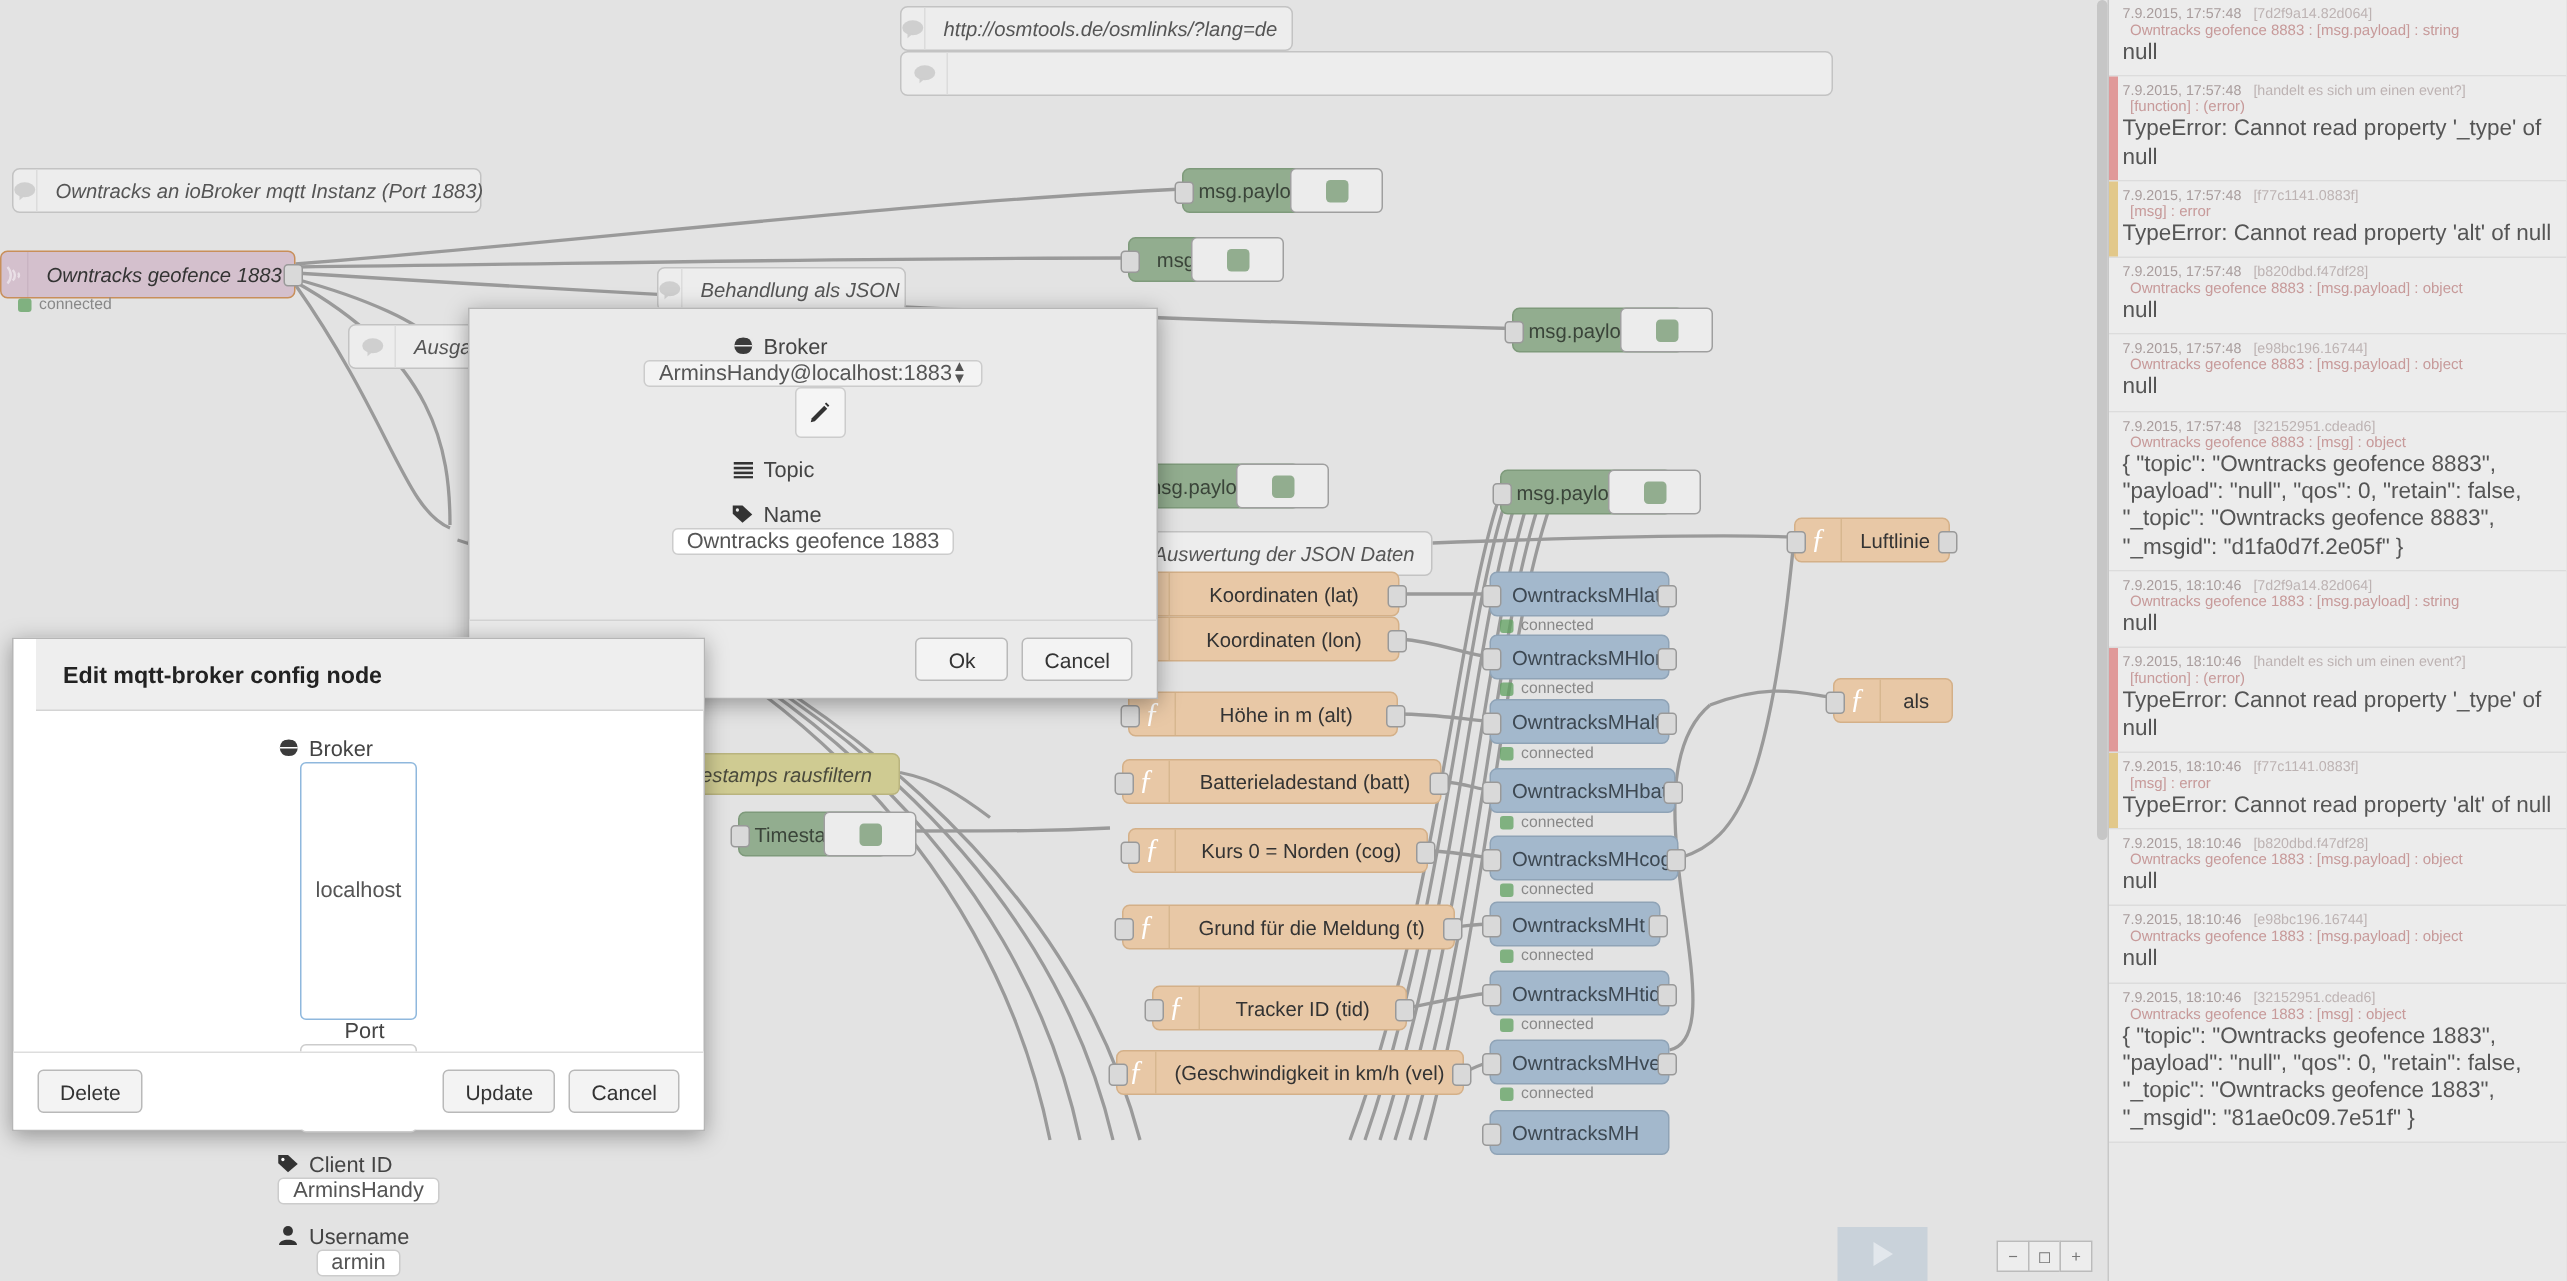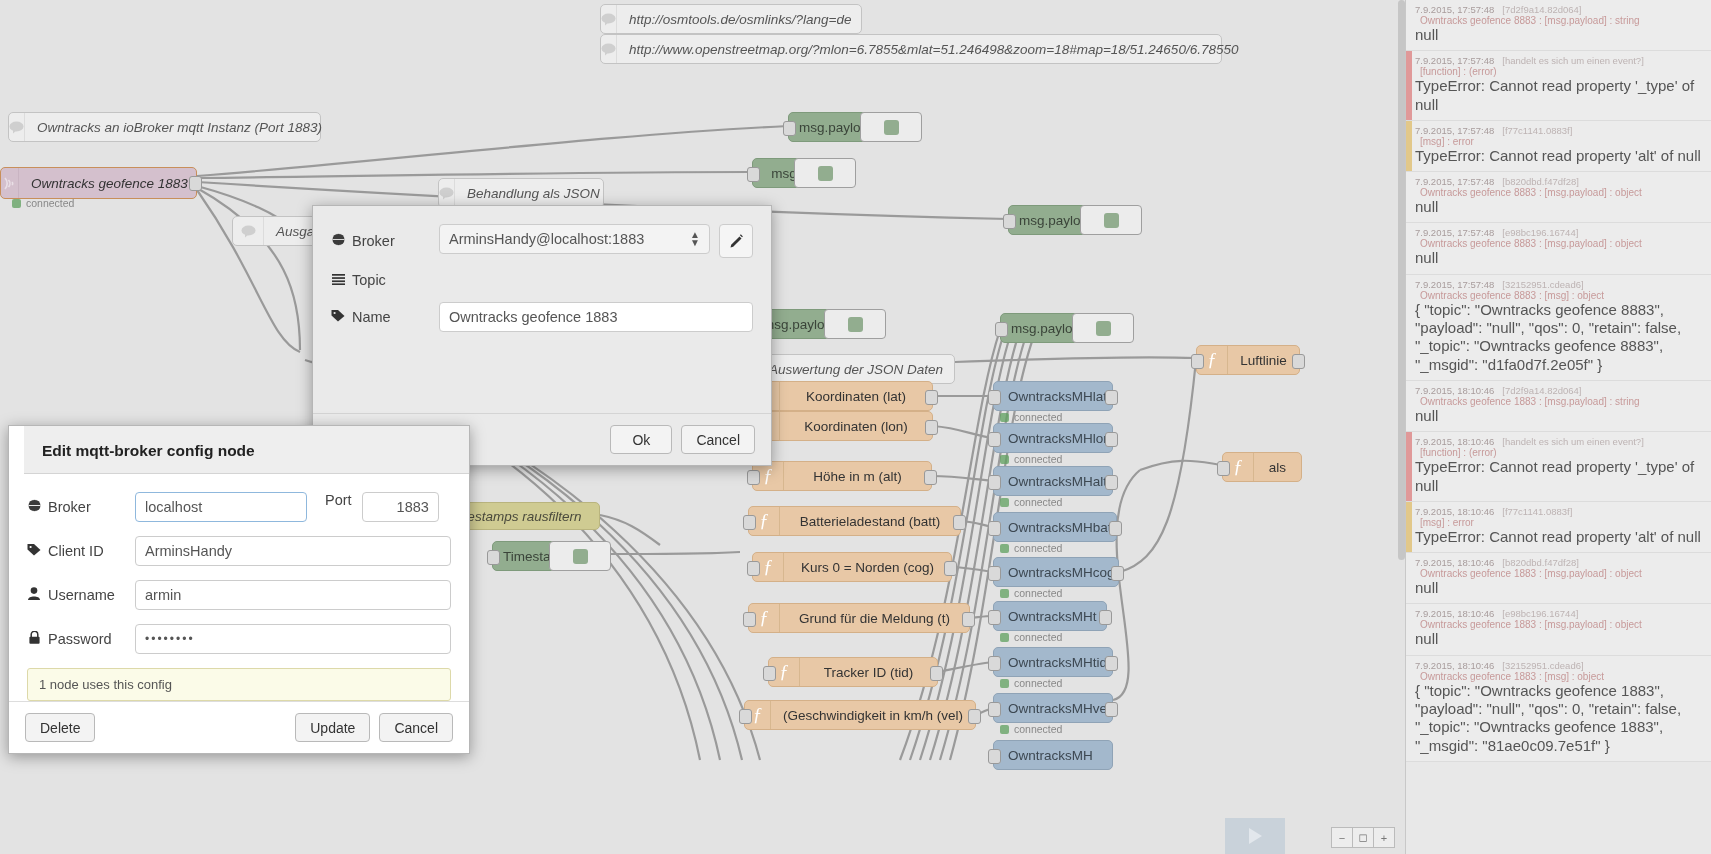--- a/index.html
+++ b/index.html
@@ -74,21 +74,21 @@
   .dbg-topic{font-size:10px;color:#c79a9a;padding-left:5px;white-space:nowrap;overflow:hidden;}
   .dbg-body{font-size:15px;color:#555;line-height:1.22;word-break:break-word;font-family:"Liberation Sans",sans-serif;}
   #sb-scrollbar{position:absolute;left:-8px;top:0;width:7px;height:560px;background:#c6c6c6;border-radius:4px;}
 
   
   .dialog{position:absolute;background:#eaeaea;border:1px solid #b6b6b6;
           box-shadow:0 3px 14px rgba(0,0,0,.35);box-sizing:border-box;}
   .dlg-title{font-size:15.5px;font-weight:bold;color:#222;padding:16px 18px 13px 18px;
              border-bottom:1px solid #d4d4d4;background:#eaeaea;}
   .dlg-body{padding:18px 18px 10px 18px;}
-  .frow{display:flex;margin-bottom:14px;}
+  .frow{display:flex;align-items:center;margin-bottom:14px;flex-direction:column;}
   .flabel{width:108px;font-size:14.5px;color:#444;display:flex;align-items:center;gap:7px;flex:none;}
   .flabel .gi{width:14px;display:inline-block;text-align:center;color:#333;font-size:13px;}
   .finput{flex:1;height:30px;border:1px solid #ccc;border-radius:4px;background:#fff;
           font-size:14.5px;color:#555;padding:0 9px;display:flex;align-items:center;box-sizing:border-box;}
   .finput.focus{border-color:#8fb8dd;}
   .fselect{flex:1;height:30px;border:1px solid #ccc;border-radius:4px;background:#f3f3f3;
            font-size:14.5px;color:#555;padding:0 9px;display:flex;align-items:center;
            justify-content:space-between;box-sizing:border-box;}
   .fselect .spin{font-size:10px;line-height:8px;color:#555;display:flex;flex-direction:column;}
   .icon-btn{width:32px;height:32px;margin-left:9px;border:1px solid #ccc;border-radius:4px;
@@ -179,21 +179,20 @@
     <div class="lbl">http://osmtools.de/osmlinks/?lang=de</div>
   </div>
 
   <div class="node n-comment" style="left:600px;top:34px;width:622px;">
     <div class="ic">
       <svg width="15" height="13" viewBox="0 0 15 13">
           <ellipse cx="7.5" cy="5.5" rx="7" ry="5" fill="#cfcfcf"></ellipse>
           <path d="M4 9 L4 12.5 L7.5 9.5 Z" fill="#cfcfcf"></path>
         </svg>
     </div>
-    <div class="lbl">http://www.openstreetmap.org/?mlon=6.7855&amp;mlat=51.246498&amp;zoom=18#map=18/51.24650/6.78550</div>
   </div>
 
   <div class="node n-comment" style="left:8px;top:112px;width:313px;">
     <div class="ic">
       <svg width="15" height="13" viewBox="0 0 15 13">
           <ellipse cx="7.5" cy="5.5" rx="7" ry="5" fill="#cfcfcf"></ellipse>
           <path d="M4 9 L4 12.5 L7.5 9.5 Z" fill="#cfcfcf"></path>
         </svg>
     </div>
     <div class="lbl">Owntracks an ioBroker mqtt Instanz (Port 1883)</div>

